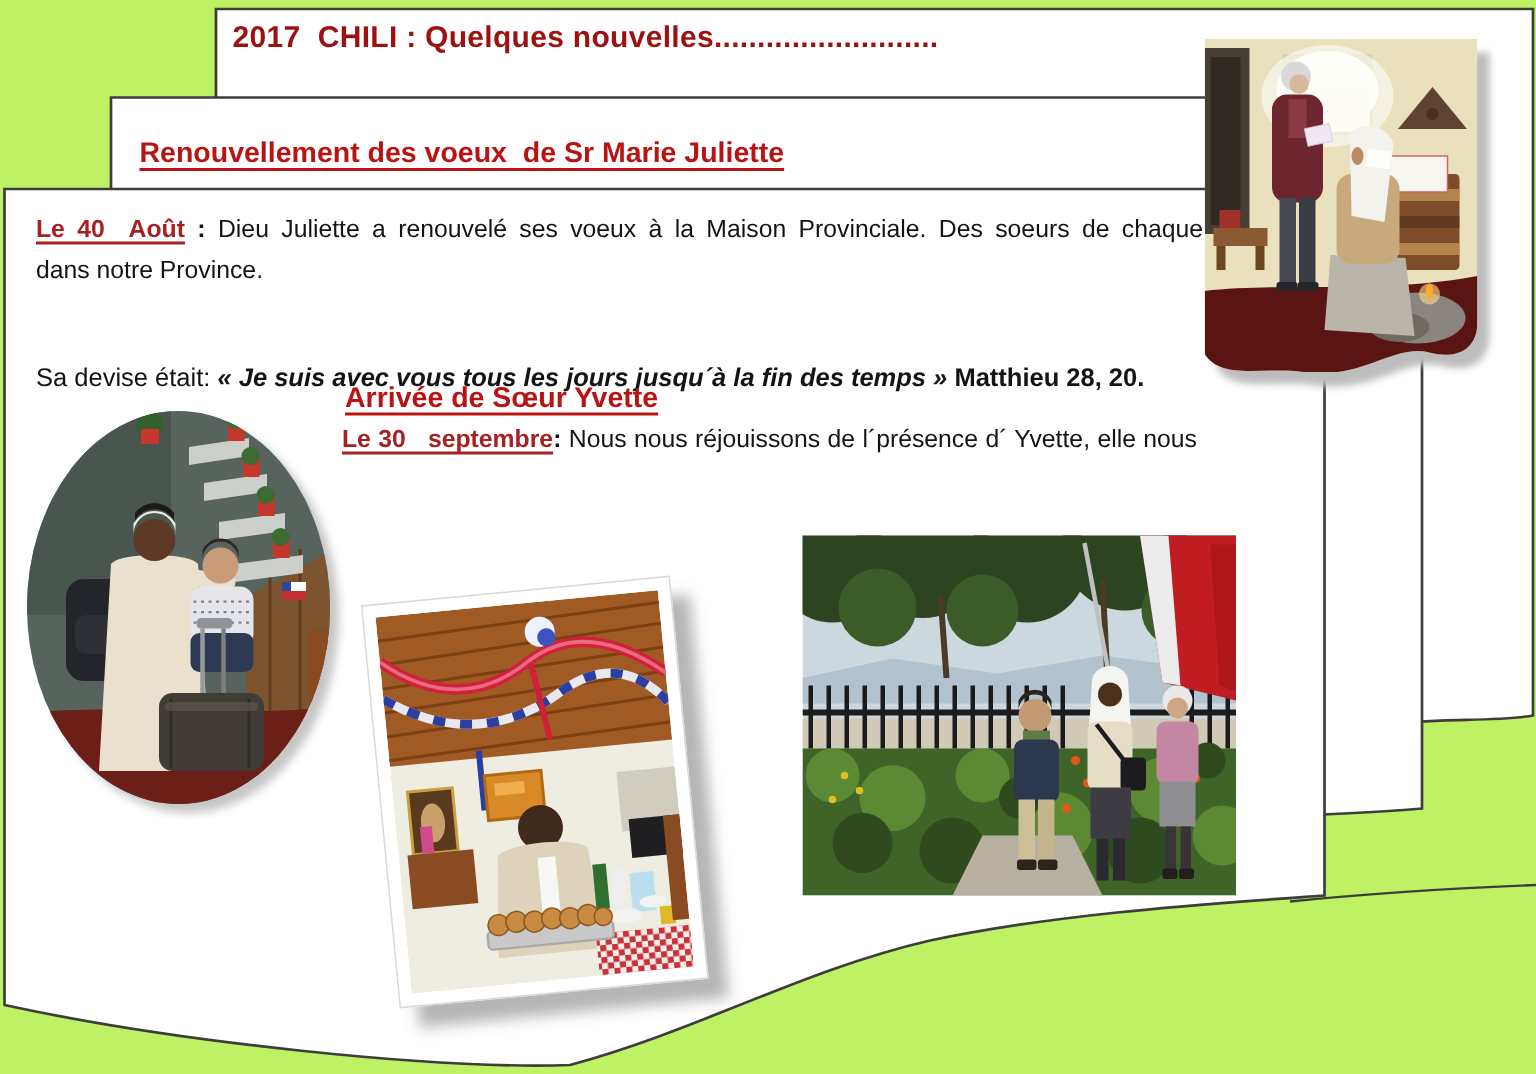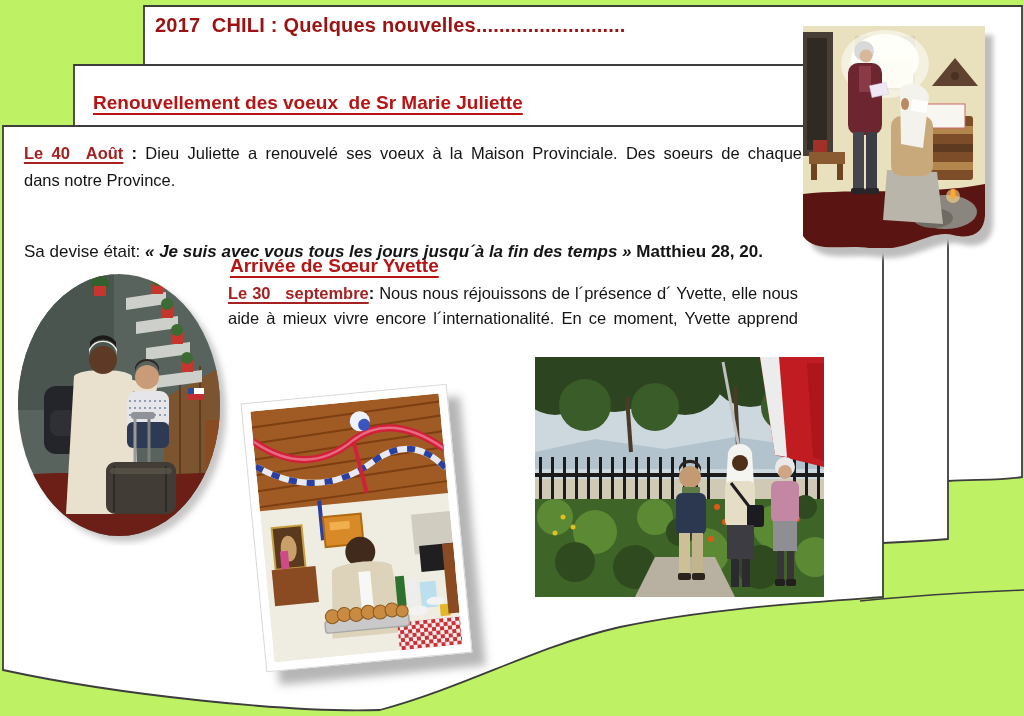--- a/index.html
+++ b/index.html
@@ -80,21 +80,20 @@
     <div class="jline"><span class="lead">Le 40  Août</span><span class="sep"> : </span><span>Dieu Juliette a renouvelé ses voeux à la Maison Provinciale. Des soeurs de chaque</span></div>
     <div class="lline">dans notre Province.</div>
   </div>
 
   <div class="txt devise"><span>Sa devise était: </span><span class="bi">« Je suis avec vous tous les jours jusqu´à la fin des temps »</span><span class="b"> Matthieu 28, 20.</span></div>
 
   <div class="txt h3">Arrivée de Sœur Yvette</div>
 
   <div class="txt p2">
     <div class="jline"><span class="lead">Le 30   septembre</span><span class="sep">: </span><span>Nous nous réjouissons de l´présence d´ Yvette, elle nous</span></div>
-    <div class="jline">aide à mieux vivre encore l´internationalité. En ce moment, Yvette apprend</div>
   </div>
 
   <div class="photo photo-chapel">
     <svg width="196" height="248" viewBox="0 0 196 248">
       <defs>
         <clipPath id="clipA">
             <path d="M0,0 H182 V190 C181,206 170,214 150,209 C126,203 104,228 66,222 C40,218 12,228 0,210 Z"></path>
           </clipPath>
         <filter id="blurA" x="-20%" y="-20%" width="140%" height="140%">
             <feGaussianBlur stdDeviation="2.5"></feGaussianBlur>

